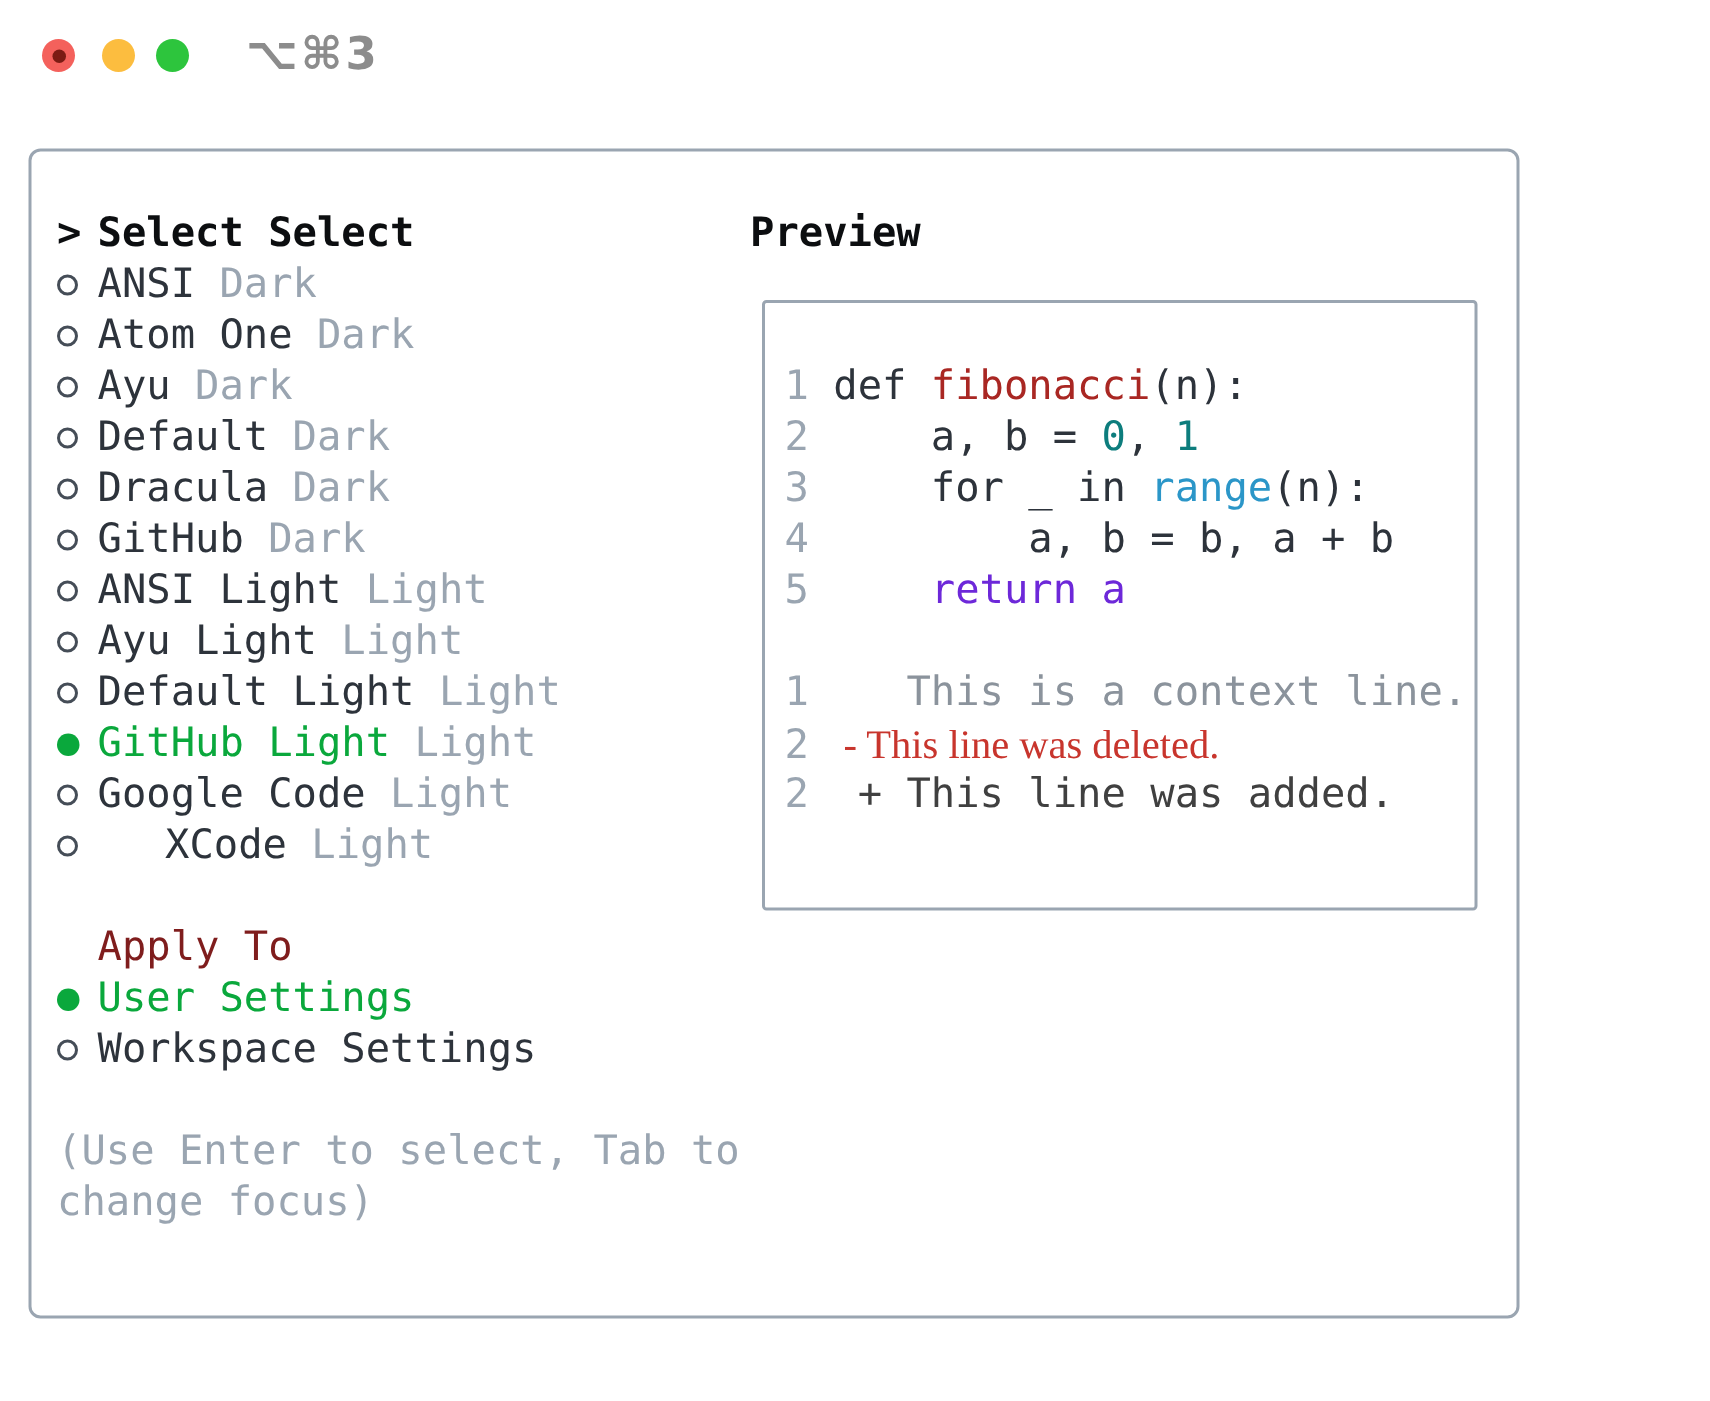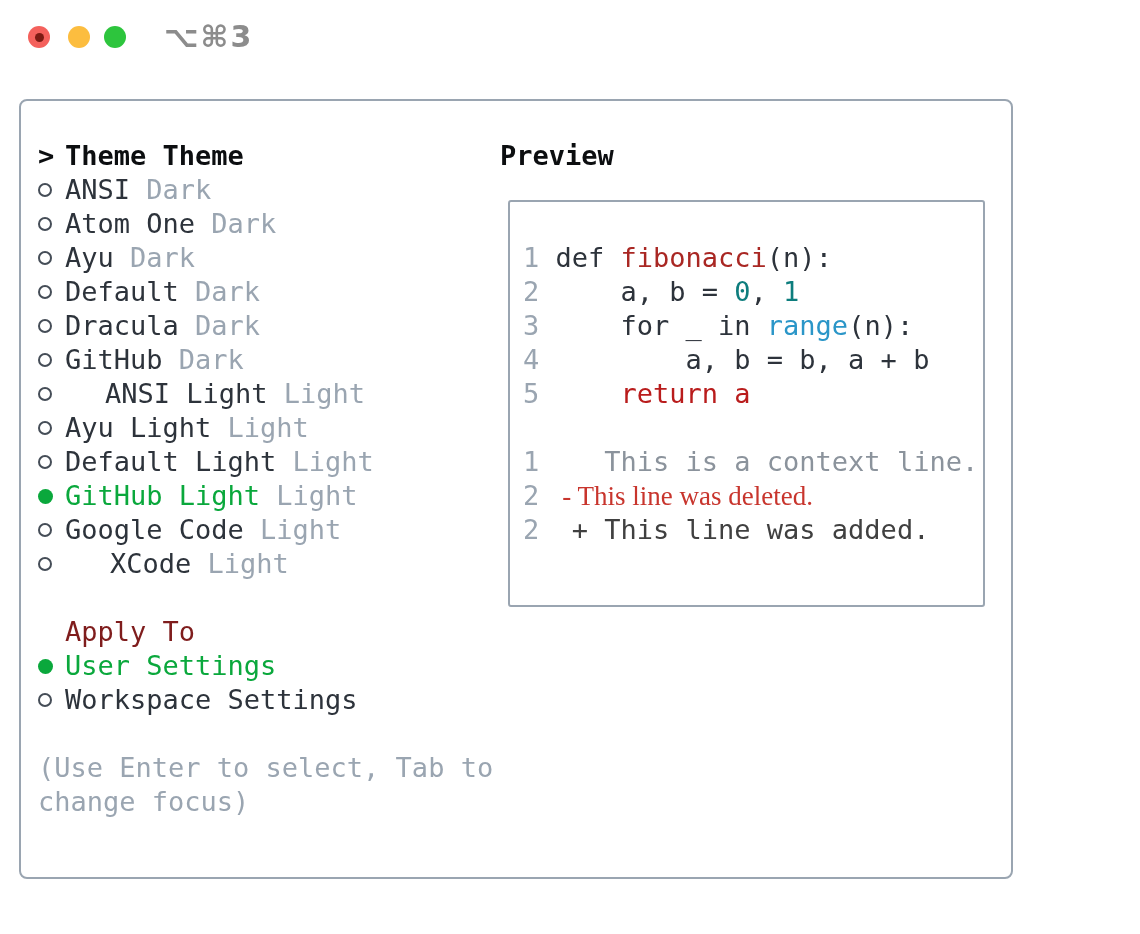--- a/index.html
+++ b/index.html
@@ -38,47 +38,47 @@
     <span class="tl tl-red">
         <span class="dot"></span>
       </span>
     <span class="tl tl-yellow"></span>
     <span class="tl tl-green"></span>
     <span class="wtitle">⌥⌘3</span>
   </div>
 
   <div class="panel">
     <div class="leftcol" id="leftcol">
-        <div class="row"><span class="marker"><span class="arrow">&gt;</span></span><span class="hdr">Theme Theme</span></div>
+        <div class="row"><span class="marker"><span class="arrow">&gt;</span></span><span class="hdr">Select Select</span></div>
         <div class="row"><span class="marker"><span class="ring"></span></span><span style="color: rgb(45, 51, 59);">ANSI</span><span style="color: rgb(154, 165, 177);"> Dark</span></div>
         <div class="row"><span class="marker"><span class="ring"></span></span><span style="color: rgb(45, 51, 59);">Atom One</span><span style="color: rgb(154, 165, 177);"> Dark</span></div>
         <div class="row"><span class="marker"><span class="ring"></span></span><span style="color: rgb(45, 51, 59);">Ayu</span><span style="color: rgb(154, 165, 177);"> Dark</span></div>
         <div class="row"><span class="marker"><span class="ring"></span></span><span style="color: rgb(45, 51, 59);">Default</span><span style="color: rgb(154, 165, 177);"> Dark</span></div>
         <div class="row"><span class="marker"><span class="ring"></span></span><span style="color: rgb(45, 51, 59);">Dracula</span><span style="color: rgb(154, 165, 177);"> Dark</span></div>
         <div class="row"><span class="marker"><span class="ring"></span></span><span style="color: rgb(45, 51, 59);">GitHub</span><span style="color: rgb(154, 165, 177);"> Dark</span></div>
-        <div class="row"><span class="marker"><span class="ring"></span></span><span style="color: rgb(45, 51, 59); margin-left: 40px;">ANSI Light</span><span style="color: rgb(154, 165, 177);"> Light</span></div>
+        <div class="row"><span class="marker"><span class="ring"></span></span><span style="color: rgb(45, 51, 59);">ANSI Light</span><span style="color: rgb(154, 165, 177);"> Light</span></div>
         <div class="row"><span class="marker"><span class="ring"></span></span><span style="color: rgb(45, 51, 59);">Ayu Light</span><span style="color: rgb(154, 165, 177);"> Light</span></div>
         <div class="row"><span class="marker"><span class="ring"></span></span><span style="color: rgb(45, 51, 59);">Default Light</span><span style="color: rgb(154, 165, 177);"> Light</span></div>
         <div class="row"><span class="marker"><span class="fill" style="background: rgb(10, 168, 60);"></span></span><span style="color: rgb(10, 168, 60);">GitHub Light</span><span style="color: rgb(154, 165, 177);"> Light</span></div>
         <div class="row"><span class="marker"><span class="ring"></span></span><span style="color: rgb(45, 51, 59);">Google Code</span><span style="color: rgb(154, 165, 177);"> Light</span></div>
         <div class="row"><span class="marker"><span class="ring"></span></span><span style="color: rgb(45, 51, 59); margin-left: 45px;">XCode</span><span style="color: rgb(154, 165, 177);"> Light</span></div>
         <div class="row"></div>
         <div class="row"><span class="marker"></span><span style="color: #7f1d1d;">Apply To</span></div>
         <div class="row"><span class="marker"><span class="fill" style="background: rgb(10, 168, 60);"></span></span><span style="color: rgb(10, 168, 60);">User Settings</span></div>
         <div class="row"><span class="marker"><span class="ring"></span></span><span style="color: rgb(45, 51, 59);">Workspace Settings</span></div>
         <div class="row"></div>
         <div class="row"><span style="color: rgb(154, 165, 177);">(Use Enter to select, Tab to</span></div>
         <div class="row"><span style="color: rgb(154, 165, 177);">change focus)</span></div>
       </div>
     <div class="prevtitle">Preview</div>
     <div class="prevbox" id="prevbox">
         <div class="cline"><span style="color: rgb(154, 165, 177);">1 </span><span style="color: rgb(45, 51, 59);">def </span><span style="color: rgb(169, 39, 35);">fibonacci</span><span style="color: rgb(45, 51, 59);">(n):</span></div>
         <div class="cline"><span style="color: rgb(154, 165, 177);">2 </span><span style="color: rgb(45, 51, 59); text-align: right;">    a, b = </span><span style="color: rgb(13, 125, 125);">0</span><span style="color: rgb(45, 51, 59);">, </span><span style="color: rgb(13, 125, 125);">1</span></div>
         <div class="cline"><span style="color: rgb(154, 165, 177);">3 </span><span style="color: rgb(45, 51, 59);">    for _ in </span><span style="color: rgb(43, 150, 200);">range</span><span style="color: rgb(45, 51, 59);">(n):</span></div>
         <div class="cline"><span style="color: rgb(154, 165, 177);">4 </span><span style="color: rgb(45, 51, 59);">        a, b = b, a + b</span></div>
-        <div class="cline"><span style="color: rgb(154, 165, 177);">5 </span><span style="color: #b91c1c;">    return a</span></div>
+        <div class="cline"><span style="color: rgb(154, 165, 177);">5 </span><span style="color: #6d28d9;">    return a</span></div>
         <div class="cline"></div>
         <div class="cline"><span style="color: rgb(154, 165, 177);">1 </span><span style="color: rgb(139, 147, 156);">   This is a context line.</span></div>
         <div class="cline"><span style="color: rgb(154, 165, 177);">2 </span><span style="color: rgb(200, 53, 45); font-family: Liberation Serif, serif;"> - This line was deleted.</span></div>
         <div class="cline"><span style="color: rgb(154, 165, 177);">2 </span><span style="color: #404040;"> + This line was added.</span></div>
       </div>
   </div>
 </div>
 
 </body></html>

